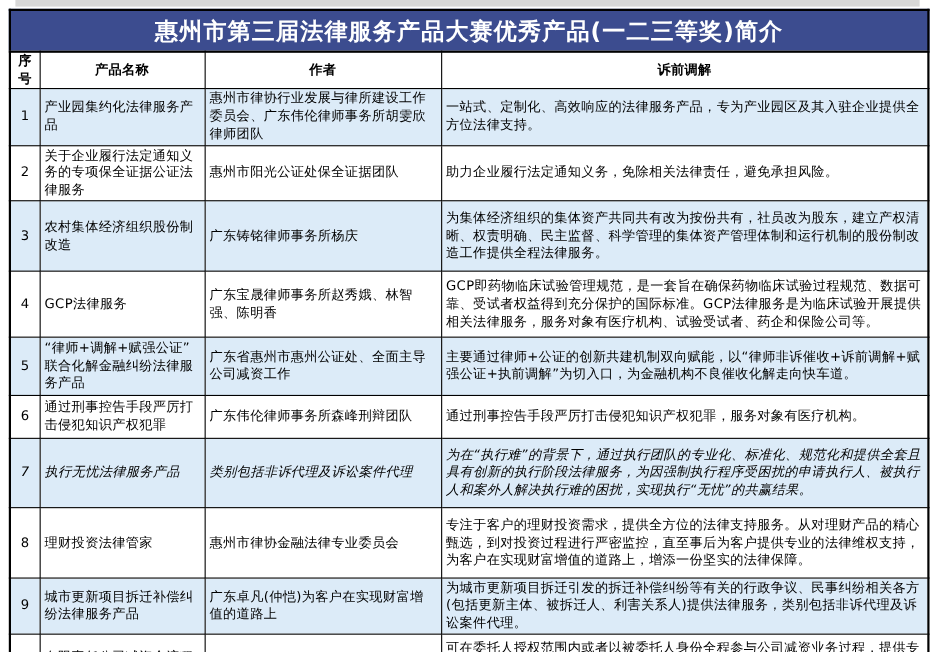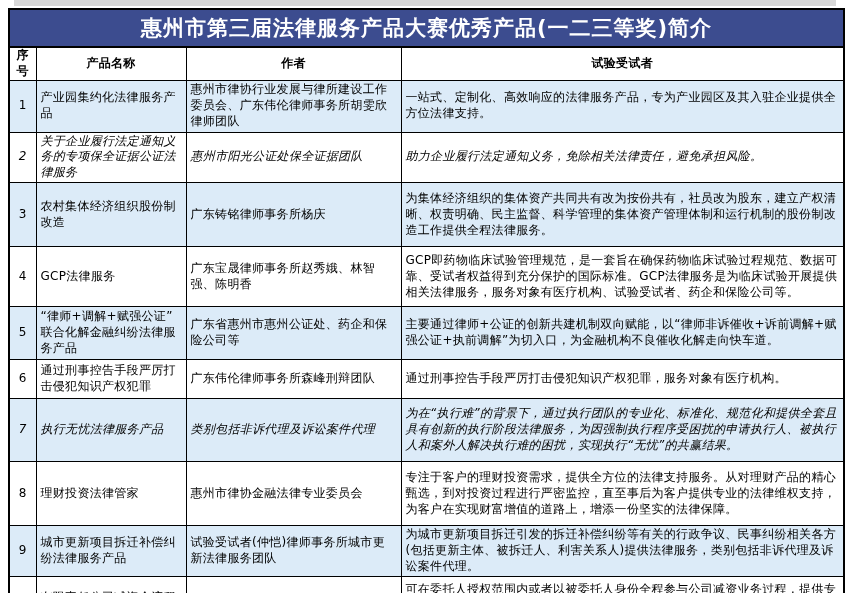--- a/index.html
+++ b/index.html
@@ -11,21 +11,21 @@
           font-size:21px;letter-spacing:1px;text-align:center;height:36px;line-height:36px;
           border:2px solid #000;border-bottom:none;overflow:hidden;white-space:nowrap;}
   th,td{border:1px solid #000;padding:1px 4px;vertical-align:middle;color:#000;
         font-size:12px;line-height:1.32;letter-spacing:0.3px;overflow:hidden;}
   thead th{height:16px;font-weight:bold;text-align:center;background:#ffffff;font-size:12px;padding:0 2px;}
   col.c-no{width:27px;} col.c-name{width:150px;} col.c-author{width:215px;} col.c-intro{width:443px;}
   tbody td:first-child{text-align:center;}
   tbody tr:nth-child(odd){background:var(--row-alt-bg,#dcebf8);}
   tbody tr:nth-child(even){background:#ffffff;}
   tbody tr:nth-child(1) td{height:49px;}
-  tbody tr:nth-child(2) td{height:37px;font-style:italic;}
+  tbody tr:nth-child(2) td{height:37px;}
   tbody tr:nth-child(3) td{height:61px;}
   tbody tr:nth-child(4) td{height:57px;}
   tbody tr:nth-child(5) td{height:50px;}
   tbody tr:nth-child(6) td{height:36px;}
   tbody tr:nth-child(7) td{height:60px;font-style:italic;}
   tbody tr:nth-child(8) td{height:61px;margin-top:32px;}
   tbody tr:nth-child(9) td{height:44px;}
   tbody tr:nth-child(10) td{height:56px;}
 </style>
 </head>
@@ -40,21 +40,21 @@
         <col class="c-no">
           <col class="c-name">
           <col class="c-author">
           <col class="c-intro">
       </colgroup>
       <thead>
         <tr>
           <th>序号</th>
           <th>产品名称</th>
           <th>作者</th>
-          <th>试验受试者</th>
+          <th>诉前调解</th>
         </tr>
       </thead>
       <tbody>
           <tr>
             <td>1</td>
             <td>产业园集约化法律服务产品</td>
             <td>惠州市律协行业发展与律所建设工作委员会、广东伟伦律师事务所胡雯欣律师团队</td>
             <td>一站式、定制化、高效响应的法律服务产品，专为产业园区及其入驻企业提供全方位法律支持。</td>
           </tr>
           <tr>
@@ -71,21 +71,21 @@
           </tr>
           <tr>
             <td>4</td>
             <td>GCP法律服务</td>
             <td>广东宝晟律师事务所赵秀娥、林智强、陈明香</td>
             <td>GCP即药物临床试验管理规范，是一套旨在确保药物临床试验过程规范、数据可靠、受试者权益得到充分保护的国际标准。GCP法律服务是为临床试验开展提供相关法律服务，服务对象有医疗机构、试验受试者、药企和保险公司等。</td>
           </tr>
           <tr>
             <td>5</td>
             <td>“律师+调解+赋强公证”联合化解金融纠纷法律服务产品</td>
-            <td>广东省惠州市惠州公证处、药企和保险公司等</td>
+            <td>广东省惠州市惠州公证处、全面主导公司减资工作</td>
             <td>主要通过律师+公证的创新共建机制双向赋能，以“律师非诉催收+诉前调解+赋强公证+执前调解”为切入口，为金融机构不良催收化解走向快车道。</td>
           </tr>
           <tr>
             <td>6</td>
             <td>通过刑事控告手段严厉打击侵犯知识产权犯罪</td>
             <td>广东伟伦律师事务所森峰刑辩团队</td>
             <td>通过刑事控告手段严厉打击侵犯知识产权犯罪，服务对象有医疗机构。</td>
           </tr>
           <tr>
             <td>7</td>
@@ -95,21 +95,21 @@
           </tr>
           <tr>
             <td>8</td>
             <td>理财投资法律管家</td>
             <td>惠州市律协金融法律专业委员会</td>
             <td>专注于客户的理财投资需求，提供全方位的法律支持服务。从对理财产品的精心甄选，到对投资过程进行严密监控，直至事后为客户提供专业的法律维权支持，为客户在实现财富增值的道路上，增添一份坚实的法律保障。</td>
           </tr>
           <tr>
             <td>9</td>
             <td>城市更新项目拆迁补偿纠纷法律服务产品</td>
-            <td>试验受试者(仲恺)律师事务所城市更新法律服务团队</td>
+            <td>广东卓凡(仲恺)为客户在实现财富增值的道路上</td>
             <td>为城市更新项目拆迁引发的拆迁补偿纠纷等有关的行政争议、民事纠纷相关各方(包括更新主体、被拆迁人、利害关系人)提供法律服务，类别包括非诉代理及诉讼案件代理。</td>
           </tr>
           <tr>
             <td>10</td>
             <td>有限责任公司减资全流程服务</td>
             <td>广东达伦律师事务所商事业务团队</td>
             <td>可在委托人授权范围内或者以被委托人身份全程参与公司减资业务过程，提供专业尽职调查和法律意见，全面主导公司减资工作，有效防范风险、保证公司减资活动的顺利进行，切实保障公司及股东利益。</td>
           </tr>
         </tbody>
     </table>

